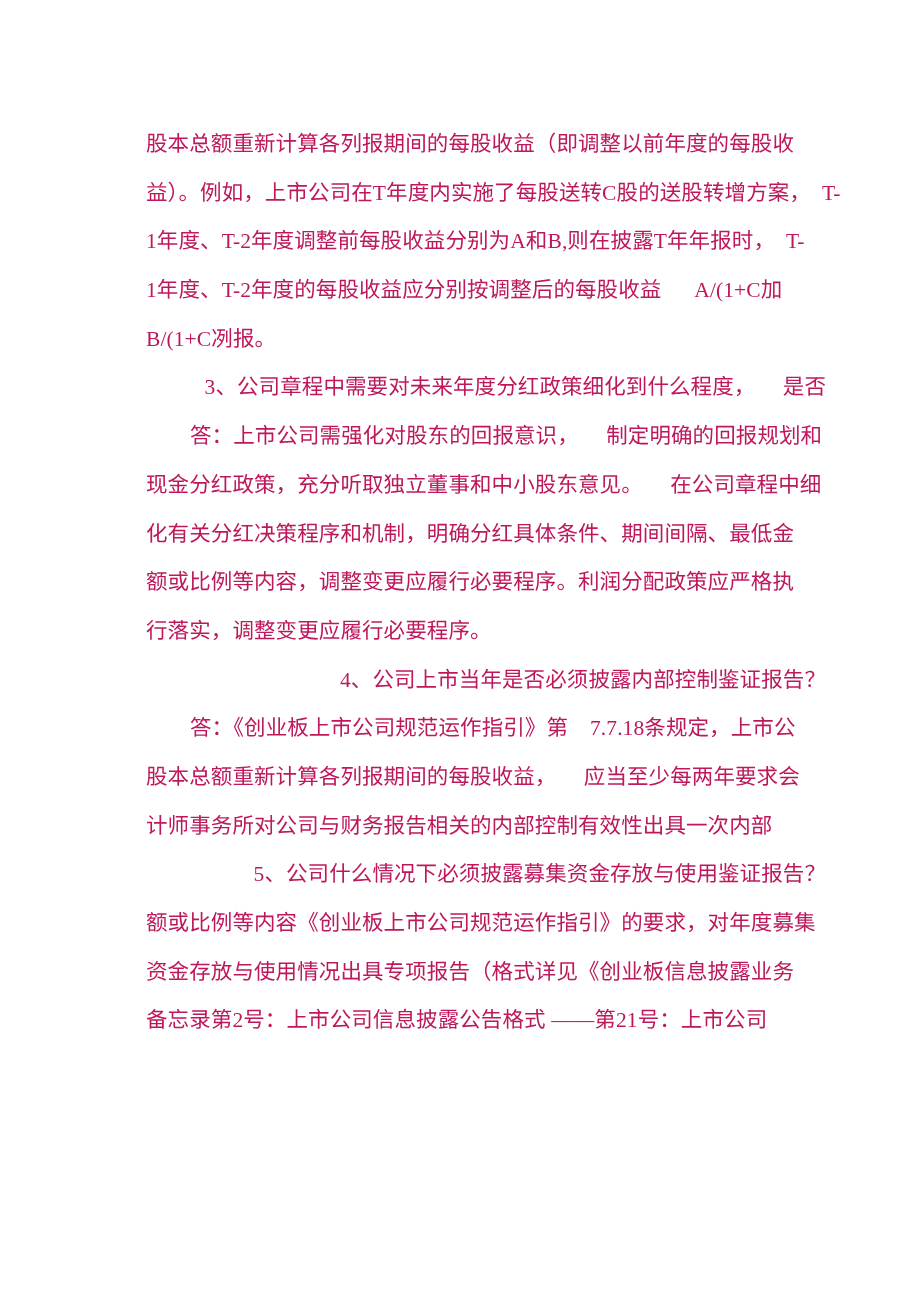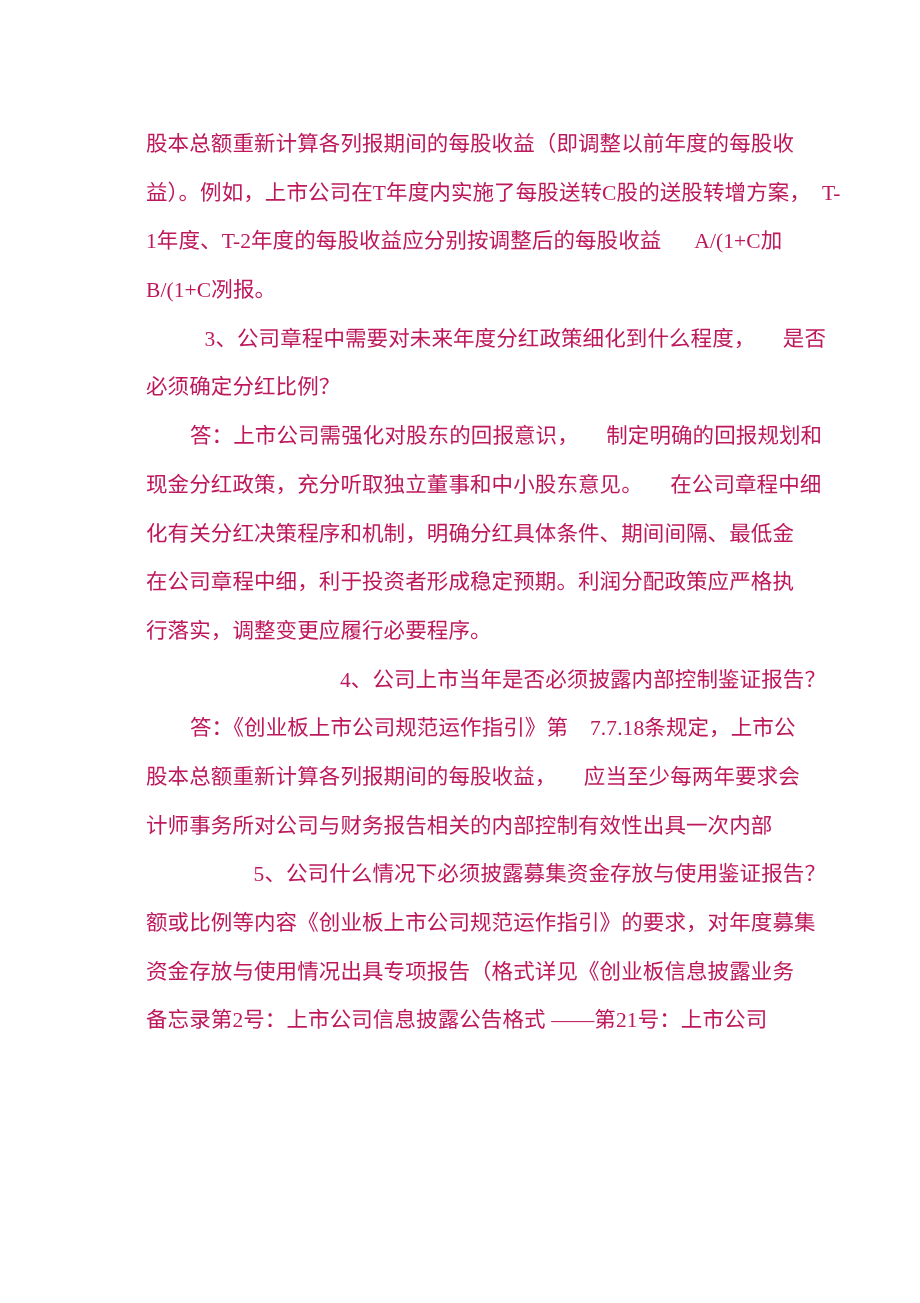--- a/index.html
+++ b/index.html
@@ -36,28 +36,28 @@
   .ind-q { padding-left: 33px; text-align: right; }  
   .ind-a { padding-left: 44px; }  
 </style>
 </head>
 <body>
 
 <div class="page">
   <div class="text-block">
       <div class="line">股本总额重新计算各列报期间的每股收益（即调整以前年度的每股收</div>
       <div class="line">益）。例如，上市公司在T年度内实施了每股送转C股的送股转增方案，  T-</div>
+      <div class="line">1年度、T-2年度调整前每股收益分别为A和B,则在披露T年年报时，  T-</div>
       <div class="line">1年度、T-2年度的每股收益应分别按调整后的每股收益      A/(1+C加</div>
       <div class="line">B/(1+C冽报。</div>
       <div class="line ind-q">3、公司章程中需要对未来年度分红政策细化到什么程度，     是否</div>
-      <div class="line">必须确定分红比例？</div>
       <div class="line ind-a">答：上市公司需强化对股东的回报意识，     制定明确的回报规划和</div>
       <div class="line">现金分红政策，充分听取独立董事和中小股东意见。     在公司章程中细</div>
       <div class="line">化有关分红决策程序和机制，明确分红具体条件、期间间隔、最低金</div>
-      <div class="line">在公司章程中细，利于投资者形成稳定预期。利润分配政策应严格执</div>
+      <div class="line">额或比例等内容，调整变更应履行必要程序。利润分配政策应严格执</div>
       <div class="line">行落实，调整变更应履行必要程序。</div>
       <div class="line ind-q">4、公司上市当年是否必须披露内部控制鉴证报告？</div>
       <div class="line ind-a">答：《创业板上市公司规范运作指引》第    7.7.18条规定，上市公</div>
       <div class="line">股本总额重新计算各列报期间的每股收益，     应当至少每两年要求会</div>
       <div class="line">计师事务所对公司与财务报告相关的内部控制有效性出具一次内部</div>
       <div class="line ind-q">5、公司什么情况下必须披露募集资金存放与使用鉴证报告？</div>
       <div class="line">额或比例等内容《创业板上市公司规范运作指引》的要求，对年度募集</div>
       <div class="line">资金存放与使用情况出具专项报告（格式详见《创业板信息披露业务</div>
       <div class="line">备忘录第2号：上市公司信息披露公告格式 ——第21号：上市公司</div>
     </div>

